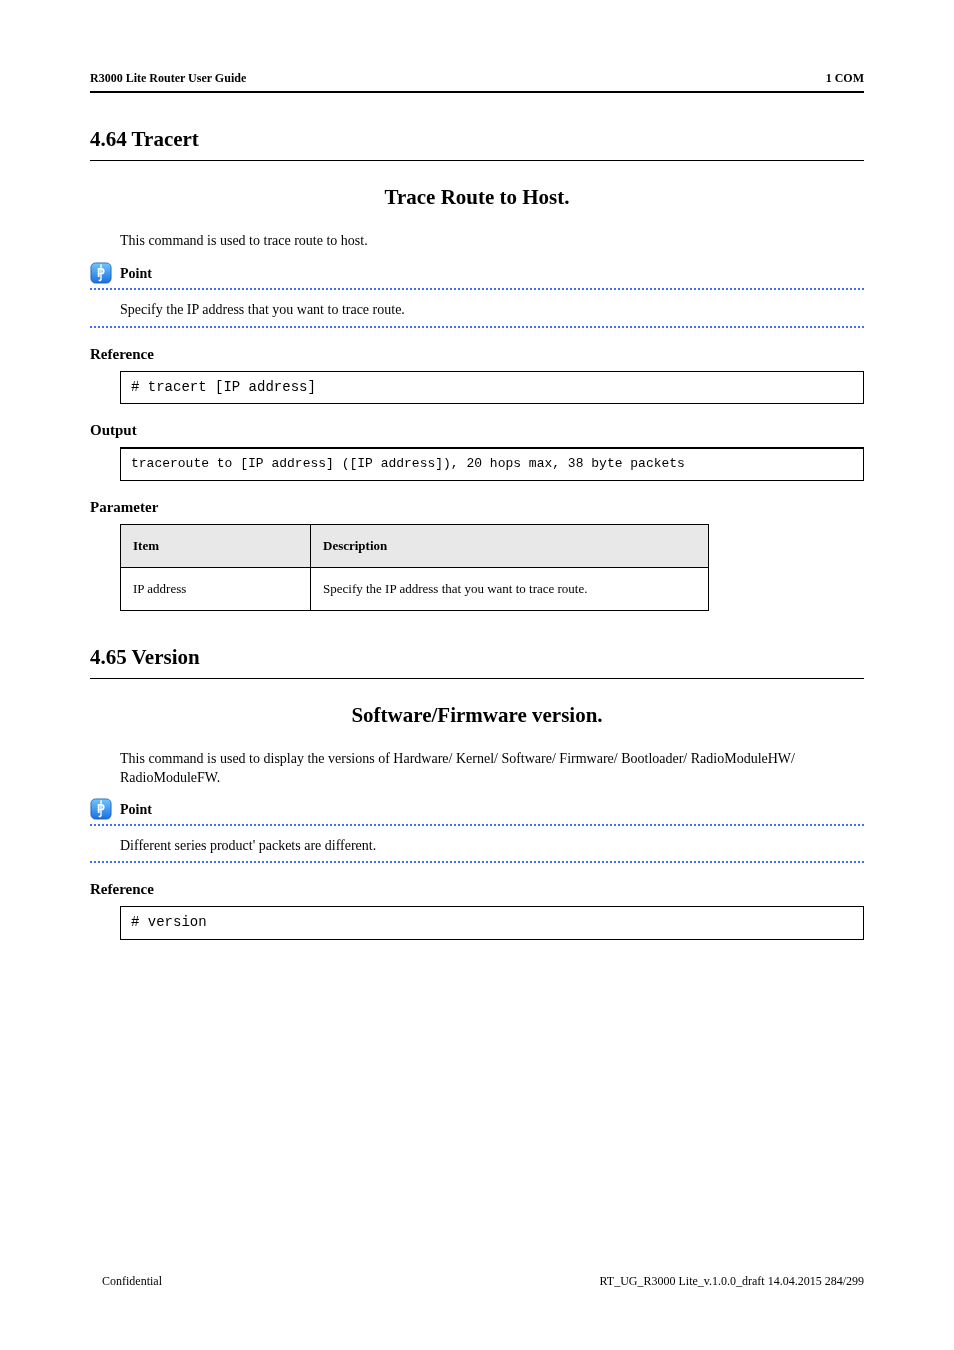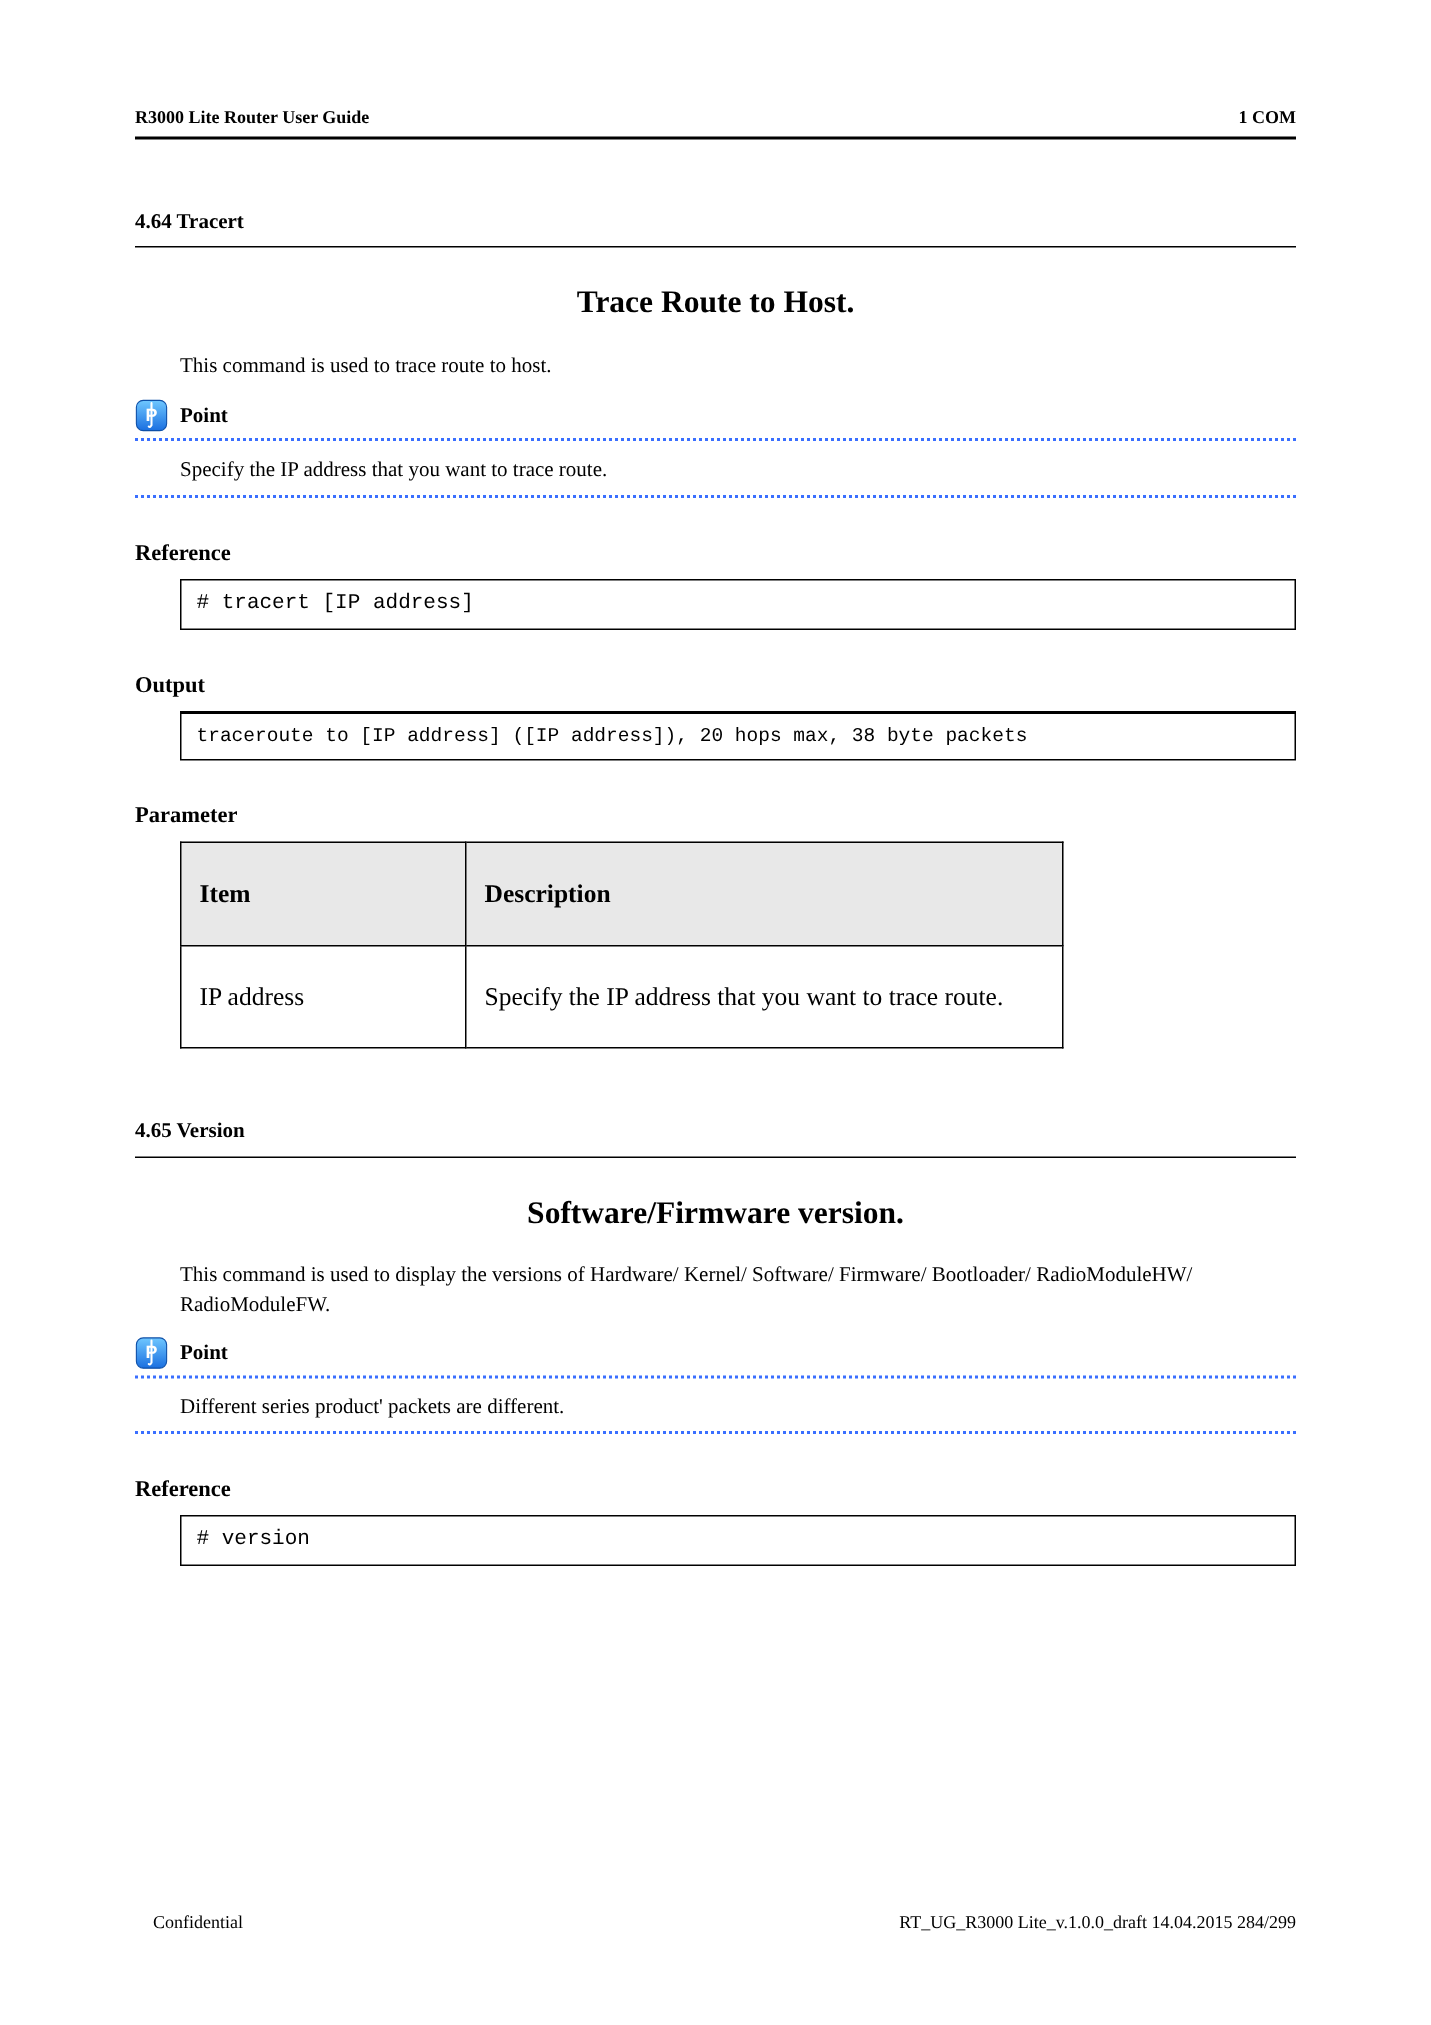--- a/index.html
+++ b/index.html
@@ -25,23 +25,23 @@
     border: none;
     border-top: 2px solid #000;
     margin-bottom: 24px;
   }
   .hr-thin {
     border: none;
     border-top: 1.5px solid #000;
     margin: 6px 0 22px 0;
   }
   h2.section-title {
-    font-size: 14px;
-    font-weight: bold;
-    margin-top: 46px;
+    font-size: 21px;
+    font-weight: bold;
+    margin-top: 32px;
     margin-bottom: 2px;
   }
   h3.subhead {
     font-size: 21px;
     font-weight: bold;
     margin-bottom: 18px;
     text-align: center;
   }
   p.para {
     margin: 0 0 14px 0;
@@ -72,21 +72,21 @@
   }
   .point-text {
     padding-left: 30px;
     font-size: 14px;
     margin-bottom: 6px;
   }
   .label-strong {
     display: block;
     font-weight: bold;
     font-size: 15px;
-    margin-top: 27px;
+    margin-top: 16px;
     margin-bottom: 6px;
   }
   .codebox {
     margin-left: 30px;
     border: 1px solid #000;
     padding: 6px 10px;
     font-family: "Courier New", monospace;
     font-size: 14px;
     margin-bottom: 8px;
     background: #fff;
@@ -99,22 +99,22 @@
     font-family: "Courier New", monospace;
     font-size: 13px;
   }
   .param-table {
     margin-left: 30px;
     border-collapse: collapse;
     margin-top: 4px;
   }
   .param-table th, .param-table td {
     border: 1px solid #000;
-    padding: 22px 12px;
-    font-size: 17px;
+    padding: 12px 12px;
+    font-size: 13px;
     text-align: left;
     vertical-align: middle;
   }
   .param-table th {
     background: #e8e8e8;
     font-weight: bold;
   }
   .param-table .col-item { width: 190px; }
   .param-table .col-desc { width: 398px; }
   .multiline-para {

